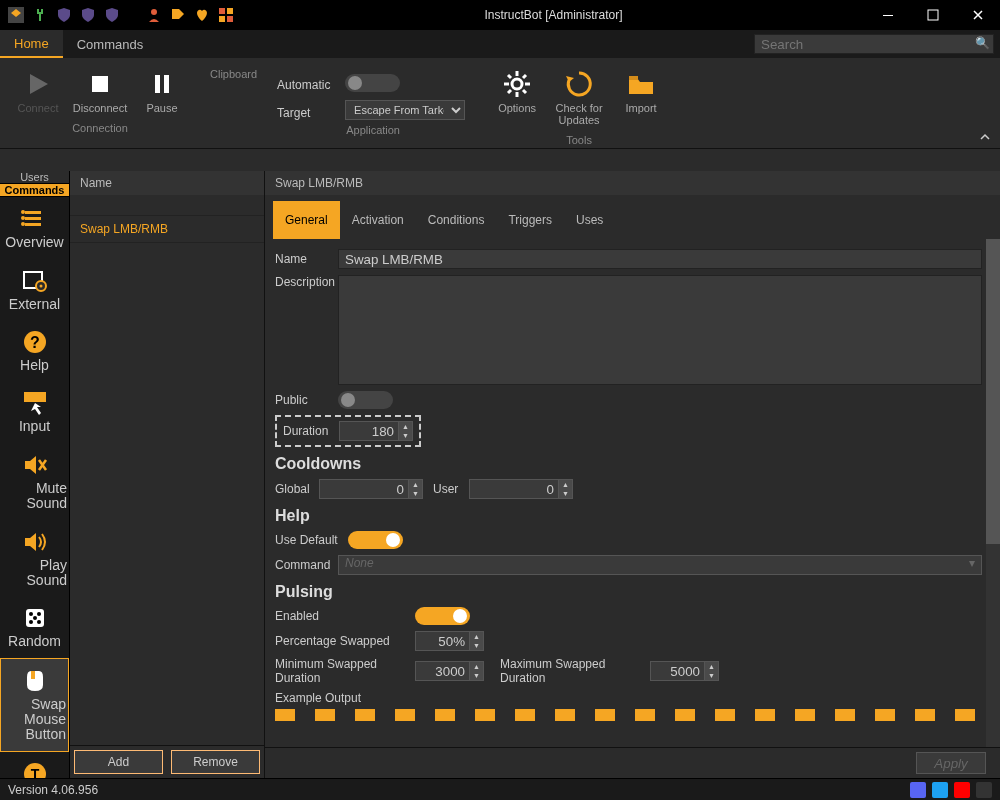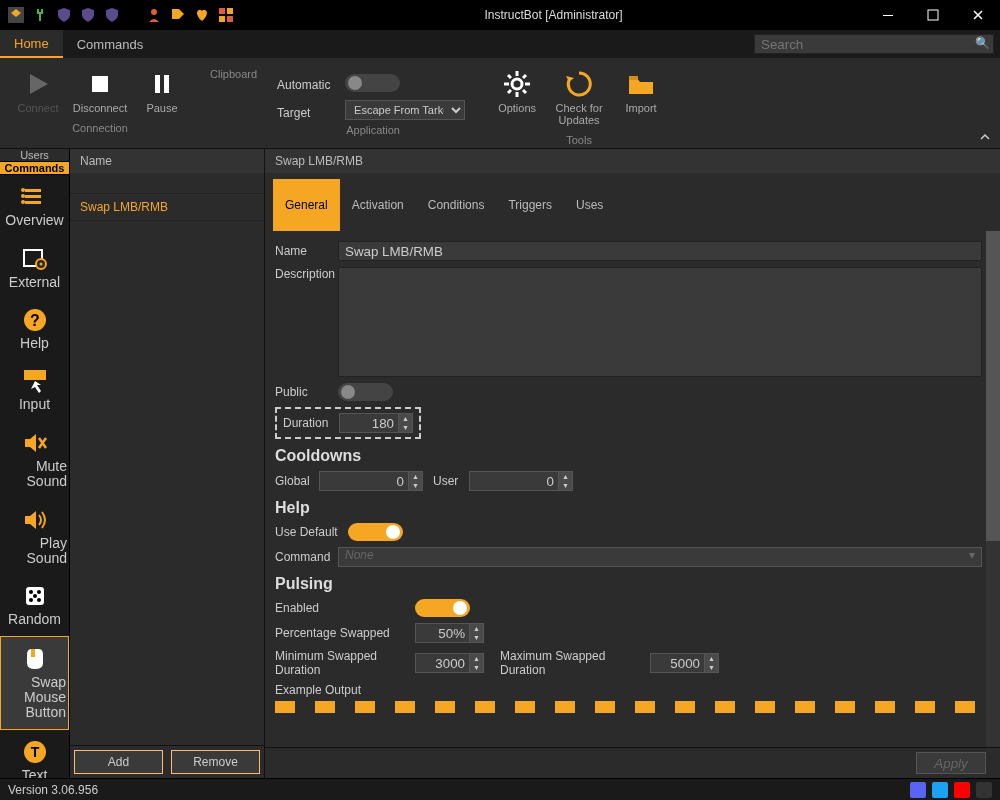--- a/index.html
+++ b/index.html
@@ -36,40 +36,40 @@
 .app-row { display: flex; align-items: flex-end; gap: 8px; height: 22px; }
 .app-row label { width: 60px; font-size: 12px; color: #ccc; }
 .toggle { width: 55px; height: 18px; background: #444; border-radius: 9px; position: relative; cursor: pointer; }
 .toggle .knob { width: 14px; height: 14px; background: #888; border-radius: 50%; position: absolute; top: 2px; left: 3px; }
 .toggle.on { background: #f5a623; }
 .toggle.on .knob { left: auto; right: 3px; background: #fff; }
 .target-select { width: 120px; height: 20px; background: #3a3a3a; border: 1px solid #555; color: #ccc; font-size: 11px; padding: 0 4px; }
 .ribbon-collapse { position: absolute; right: 8px; bottom: 4px; color: #aaa; cursor: pointer; }
 
 
-.main { flex: 1; display: flex; overflow: hidden; }
+.main { flex: 1; display: flex; overflow: hidden; margin-top: 22px; }
 .leftcol { width: 70px; background: #1a1a1a; display: flex; flex-direction: column; border-right: 1px solid #000; overflow-y: auto; }
 .left-header { height: 22px; background: #2b2b2b; color: #bbb; font-size: 11px; display: flex; align-items: center; justify-content: center; border-bottom: 1px solid #000; cursor: pointer; }
 .left-header.active { background: #f5a623; color: #000; font-weight: bold; }
 .left-item { display: flex; flex-direction: column; align-items: center; padding: 8px 2px; cursor: pointer; }
 .left-item .li-icon { width: 28px; height: 28px; margin-bottom: 2px; }
 .left-item span { font-size: 14px; color: #ccc; text-align: right; line-height: 1.1; }
 .left-item.active { background: #3a3a3a; border: 1px solid #f5a623; }
 
 .midcol { width: 195px; background: #2b2b2b; display: flex; flex-direction: column; border-right: 1px solid #111; }
 .mid-header { height: 24px; background: #333; color: #bbb; padding: 0 10px; display: flex; align-items: center; font-size: 12px; }
 .mid-list { flex: 1; overflow: auto; }
 .mid-row { padding: 6px 10px; color: #f5a623; cursor: pointer; font-size: 12px; border-top: 1px solid #222; border-bottom: 1px solid #222; }
 .mid-actions { display: flex; border-top: 1px solid #111; }
 .mid-btn { flex: 1; margin: 4px; height: 24px; background: #3a3a3a; border: 1px solid #fdba74; color: #ccc; cursor: pointer; display: flex; align-items: center; justify-content: center; }
 
 .rightcol { flex: 1; display: flex; flex-direction: column; background: #2b2b2b; overflow: hidden; }
 .right-header { height: 24px; background: #333; padding: 0 10px; display: flex; align-items: center; color: #bbb; }
 .detail-tabs { display: flex; background: #2b2b2b; padding: 6px 8px 0 8px; gap: 0; }
-.dtab { padding: 19px 12px; color: #bbb; cursor: pointer; font-size: 12px; }
+.dtab { padding: 12px 12px; color: #bbb; cursor: pointer; font-size: 12px; }
 .dtab.active { background: #f5a623; color: #000; }
 .detail-body { flex: 1; padding: 10px 18px 10px 10px; overflow-y: auto; position: relative; }
 .form-row { display: flex; align-items: center; margin-bottom: 6px; gap: 8px; }
 .form-row label { width: 55px; font-size: 12px; color: #ccc; }
 .form-row input[type=text] { flex: 1; height: 20px; background: #3a3a3a; border: 1px solid #222; color: #ccc; padding: 0 6px; }
 .form-row textarea { flex: 1; height: 110px; background: #3a3a3a; border: 1px solid #222; color: #ccc; padding: 4px 6px; resize: none; }
 .spinner { display: flex; align-items: center; }
 .spinner input { width: 90px; height: 20px; background: #3a3a3a; border: 1px solid #555; color: #ccc; text-align: right; padding-right: 4px; }
 .spinner .spins { width: 14px; height: 20px; background: #4a4a4a; display: flex; flex-direction: column; border: 1px solid #555; border-left: none; }
 .spinner .spins div { flex: 1; display: flex; align-items: center; justify-content: center; color: #ccc; font-size: 7px; cursor: pointer; }
@@ -495,21 +495,21 @@
           </div>
       </div>
 
       <div class="apply-row">
         <button class="apply-btn">Apply</button>
       </div>
     </div>
   </div>
 
   <div class="statusbar">
-    <span>Version 3.06.956</span>
+    <span>Version 4.06.956</span>
     <div class="status-icons">
       <div class="sb-icon" style="background:#5865F2"></div>
       <div class="sb-icon" style="background:#1DA1F2"></div>
       <div class="sb-icon" style="background:#FF0000"></div>
       <div class="sb-icon" style="background:#333"></div>
     </div>
   </div>
 
 </div>
 

